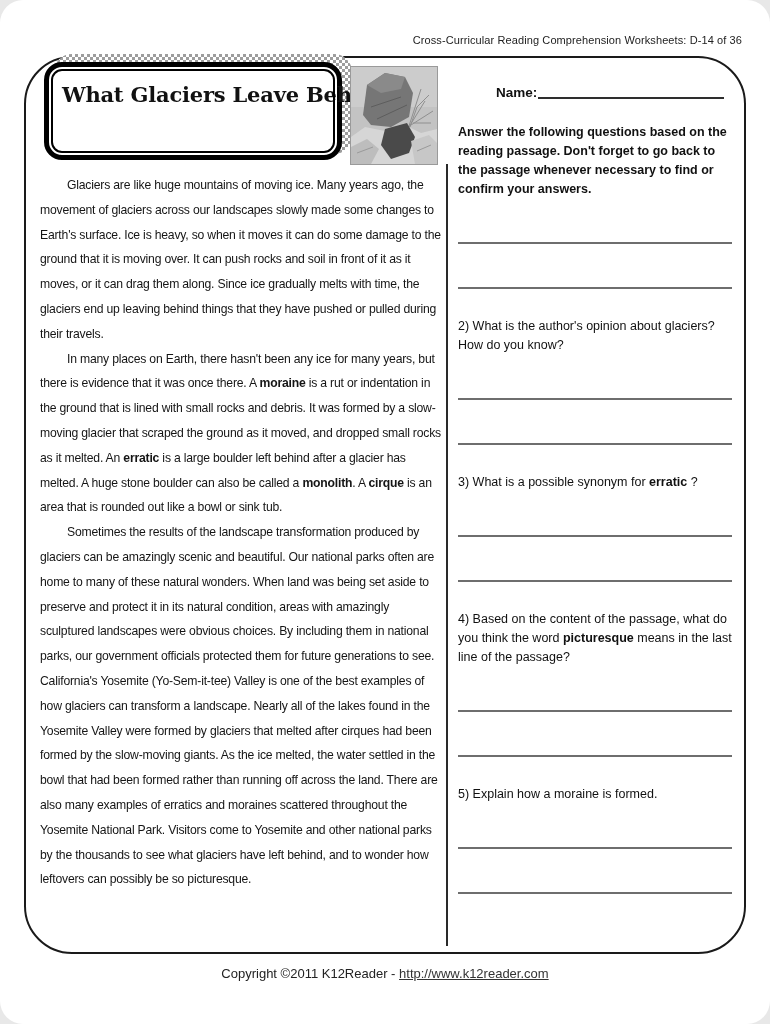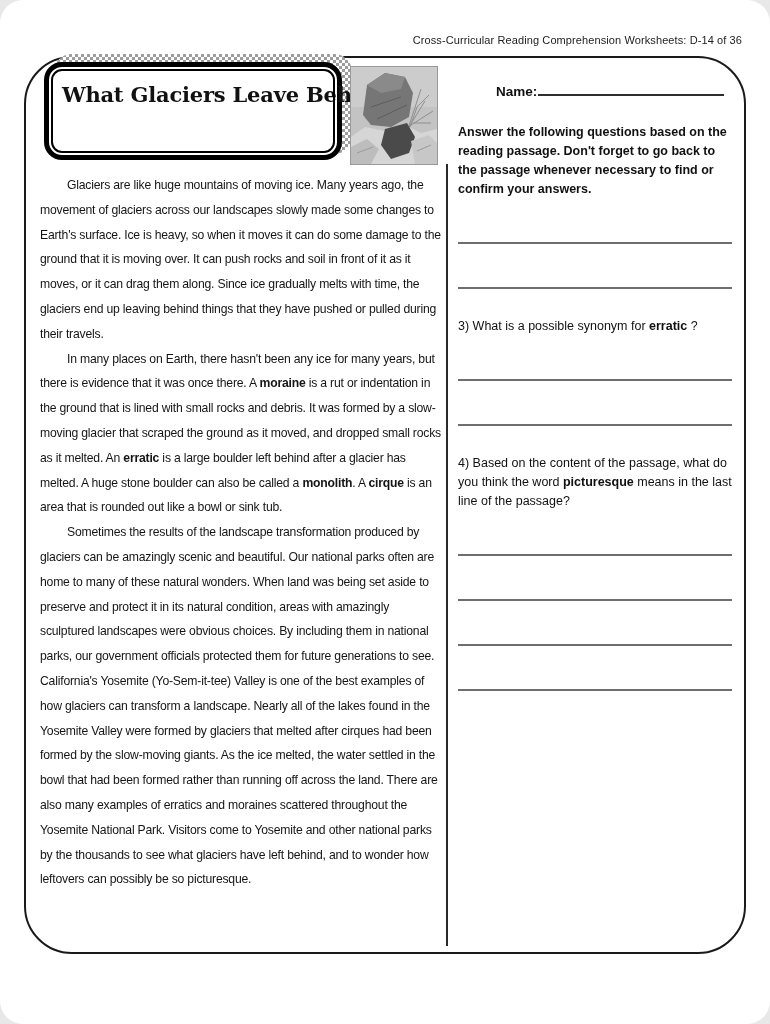--- a/index.html
+++ b/index.html
@@ -73,21 +73,21 @@
     font-size: 12.2px; line-height: 24.8px; letter-spacing: -0.2px;
     color: #151515;
   }
   .passage p { text-indent: 27px; margin: 0; }
   .passage b, .q-text b { font-weight: bold; }
   
   .right-col {
     position: absolute; left: 458px; top: 82px;
     width: 274px; font-size: 12.5px; line-height: 19px;
   }
-  .name-row { padding-left: 38px; display: flex; align-items: flex-start; height: 20px; }
+  .name-row { padding-left: 38px; display: flex; align-items: center; height: 20px; }
   .name-label { font-weight: bold; font-size: 13.5px; }
   .name-line {
     display: inline-block; flex: 1; max-width: 186px;
     border-bottom: 2px solid #2e2e2e; height: 14px; margin-left: 1px;
   }
   .instructions { font-weight: bold; margin-top: 21px; }
   .question { margin-top: 28px; }
   .answer-line {
     margin-top: 43px; height: 0;
     border-bottom: 2px solid #6e6e6e;
@@ -148,33 +148,42 @@
       <span class="name-line"></span>
     </div>
 
     <p class="instructions">Answer the following questions based on the reading passage. Don't forget to go back to the passage whenever necessary to find or confirm your answers.</p>
 
     <div class="question">
       <div class="answer-line"></div>
       <div class="answer-line"></div>
     </div>
 
+    <div class="question">
+      <p class="q-text"><span>2) What is the author's opinion about glaciers? How do you know?</span></p>
+      <div class="answer-line"></div>
+      <div class="answer-line"></div>
+    </div>
 
     <div class="question">
       <p class="q-text"><span>3) What is a possible synonym for </span><b>erratic</b><span> ?</span></p>
       <div class="answer-line"></div>
       <div class="answer-line"></div>
     </div>
 
     <div class="question">
       <p class="q-text"><span>4) Based on the content of the passage, what do you think the word </span><b>picturesque</b><span> means in the last line of the passage?</span></p>
       <div class="answer-line"></div>
       <div class="answer-line"></div>
     </div>
 
     <div class="question">
+      <p class="q-text"><span>5) Explain how a moraine is formed.</span></p>
       <div class="answer-line"></div>
       <div class="answer-line"></div>
     </div>
   </div>
 
+  <div class="footer">
+    <span>Copyright ©2011 K12Reader - </span><a>http://www.k12reader.com</a>
+  </div>
 
 </div>
 
 </body></html>

